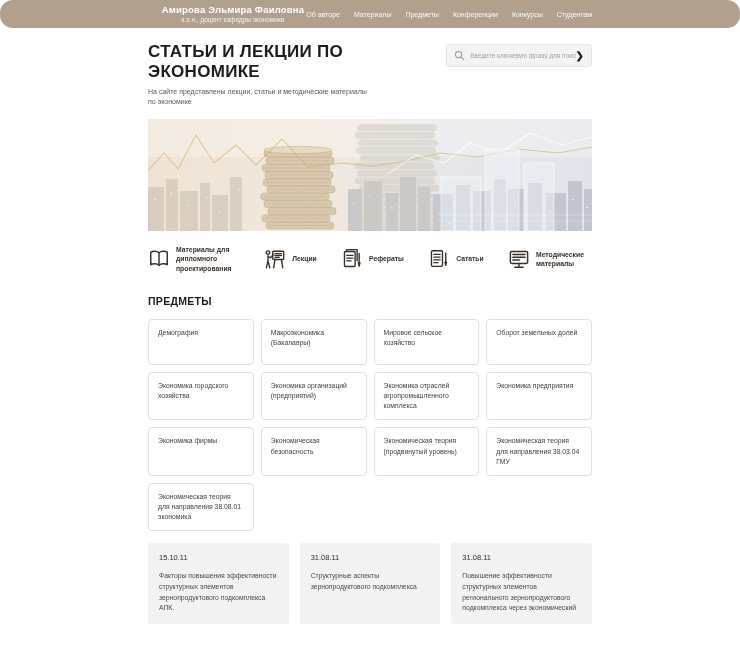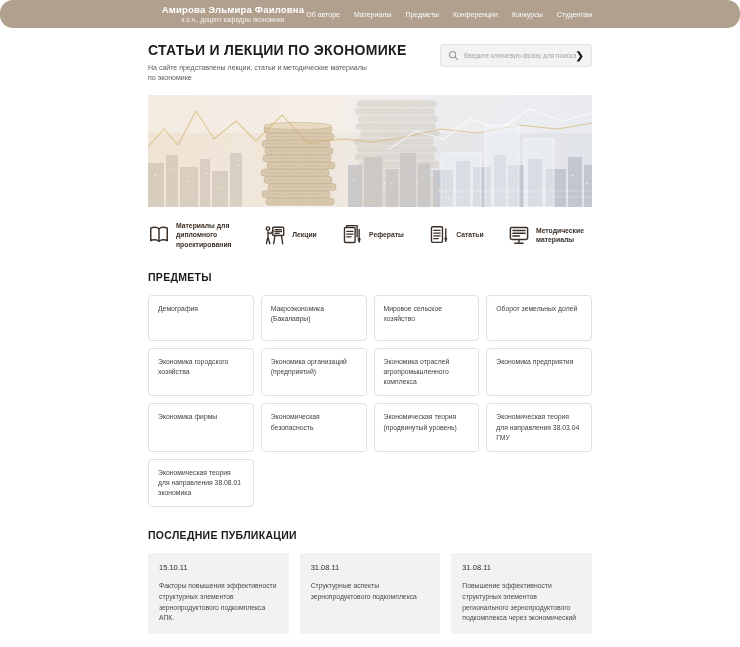--- a/index.html
+++ b/index.html
@@ -11,21 +11,21 @@
   .header-id { position:absolute; left:148px; top:4px; width:170px; text-align:center; }
   .site-title { color:#fff; font-size:9.5px; font-weight:700; letter-spacing:.2px; }
   .site-sub { color:rgba(255,255,255,.85); font-size:6.5px; margin-top:1px; }
   .nav { position:absolute; right:148px; top:0; height:28px; display:flex; align-items:center; gap:14px; }
   .nav a { color:rgba(255,255,255,.95); font-size:7px; text-decoration:none; cursor:pointer; }
 
   
   .main { width:444px; margin:0 auto; padding-top:14px; }
 
   .intro { display:flex; justify-content:space-between; align-items:flex-start; }
-  .page-title { font-size:14px; font-weight:700; color:#1c1c1c; letter-spacing:.3px; }
+  .page-title { font-size:17px; font-weight:700; color:#1c1c1c; letter-spacing:.3px; }
   .page-sub { font-size:7px; color:#5a5a5a; line-height:1.45; margin-top:5px; width:225px; }
 
   .search { width:152px; height:23px; background:#f3f3f3; border:1px solid #e5e5e5;
     border-radius:3px; display:flex; align-items:center; padding:0 7px; margin-top:2px; }
   .search svg { flex:0 0 auto; }
   .search input { flex:1; border:none; background:transparent; outline:none;
     font-size:6.5px; color:#777; margin-left:5px; font-family:"Liberation Sans",sans-serif; }
   .search input::placeholder { color:#a3a3a3; }
   .search-btn { border:none; background:transparent; font-size:10px; font-weight:700;
     color:#1a1a1a; cursor:pointer; line-height:1; padding:0; }
@@ -270,21 +270,20 @@
     <div class="subject-card">Экономика организаций (предприятий)</div>
     <div class="subject-card">Экономика отраслей агропромышленного комплекса</div>
     <div class="subject-card">Экономика предприятия</div>
     <div class="subject-card">Экономика фирмы</div>
     <div class="subject-card">Экономическая безопасность</div>
     <div class="subject-card">Экономическая теория (продвинутый уровень)</div>
     <div class="subject-card">Экономическая теория для направления 38.03.04 ГМУ</div>
     <div class="subject-card">Экономическая теория для направления 38.08.01 экономика</div>
   </div>
 
-  <div class="section-h">ПОСЛЕДНИЕ ПУБЛИКАЦИИ</div>
   <div class="pubs-grid">
     <div class="pub-card">
       <div class="pub-date">15.10.11</div>
       <div class="pub-text">Факторы повышения эффективности структурных элементов зернопродуктового подкомплекса АПК.</div>
     </div>
     <div class="pub-card">
       <div class="pub-date">31.08.11</div>
       <div class="pub-text">Структурные аспекты зернопродуктового подкомплекса</div>
     </div>
     <div class="pub-card">

